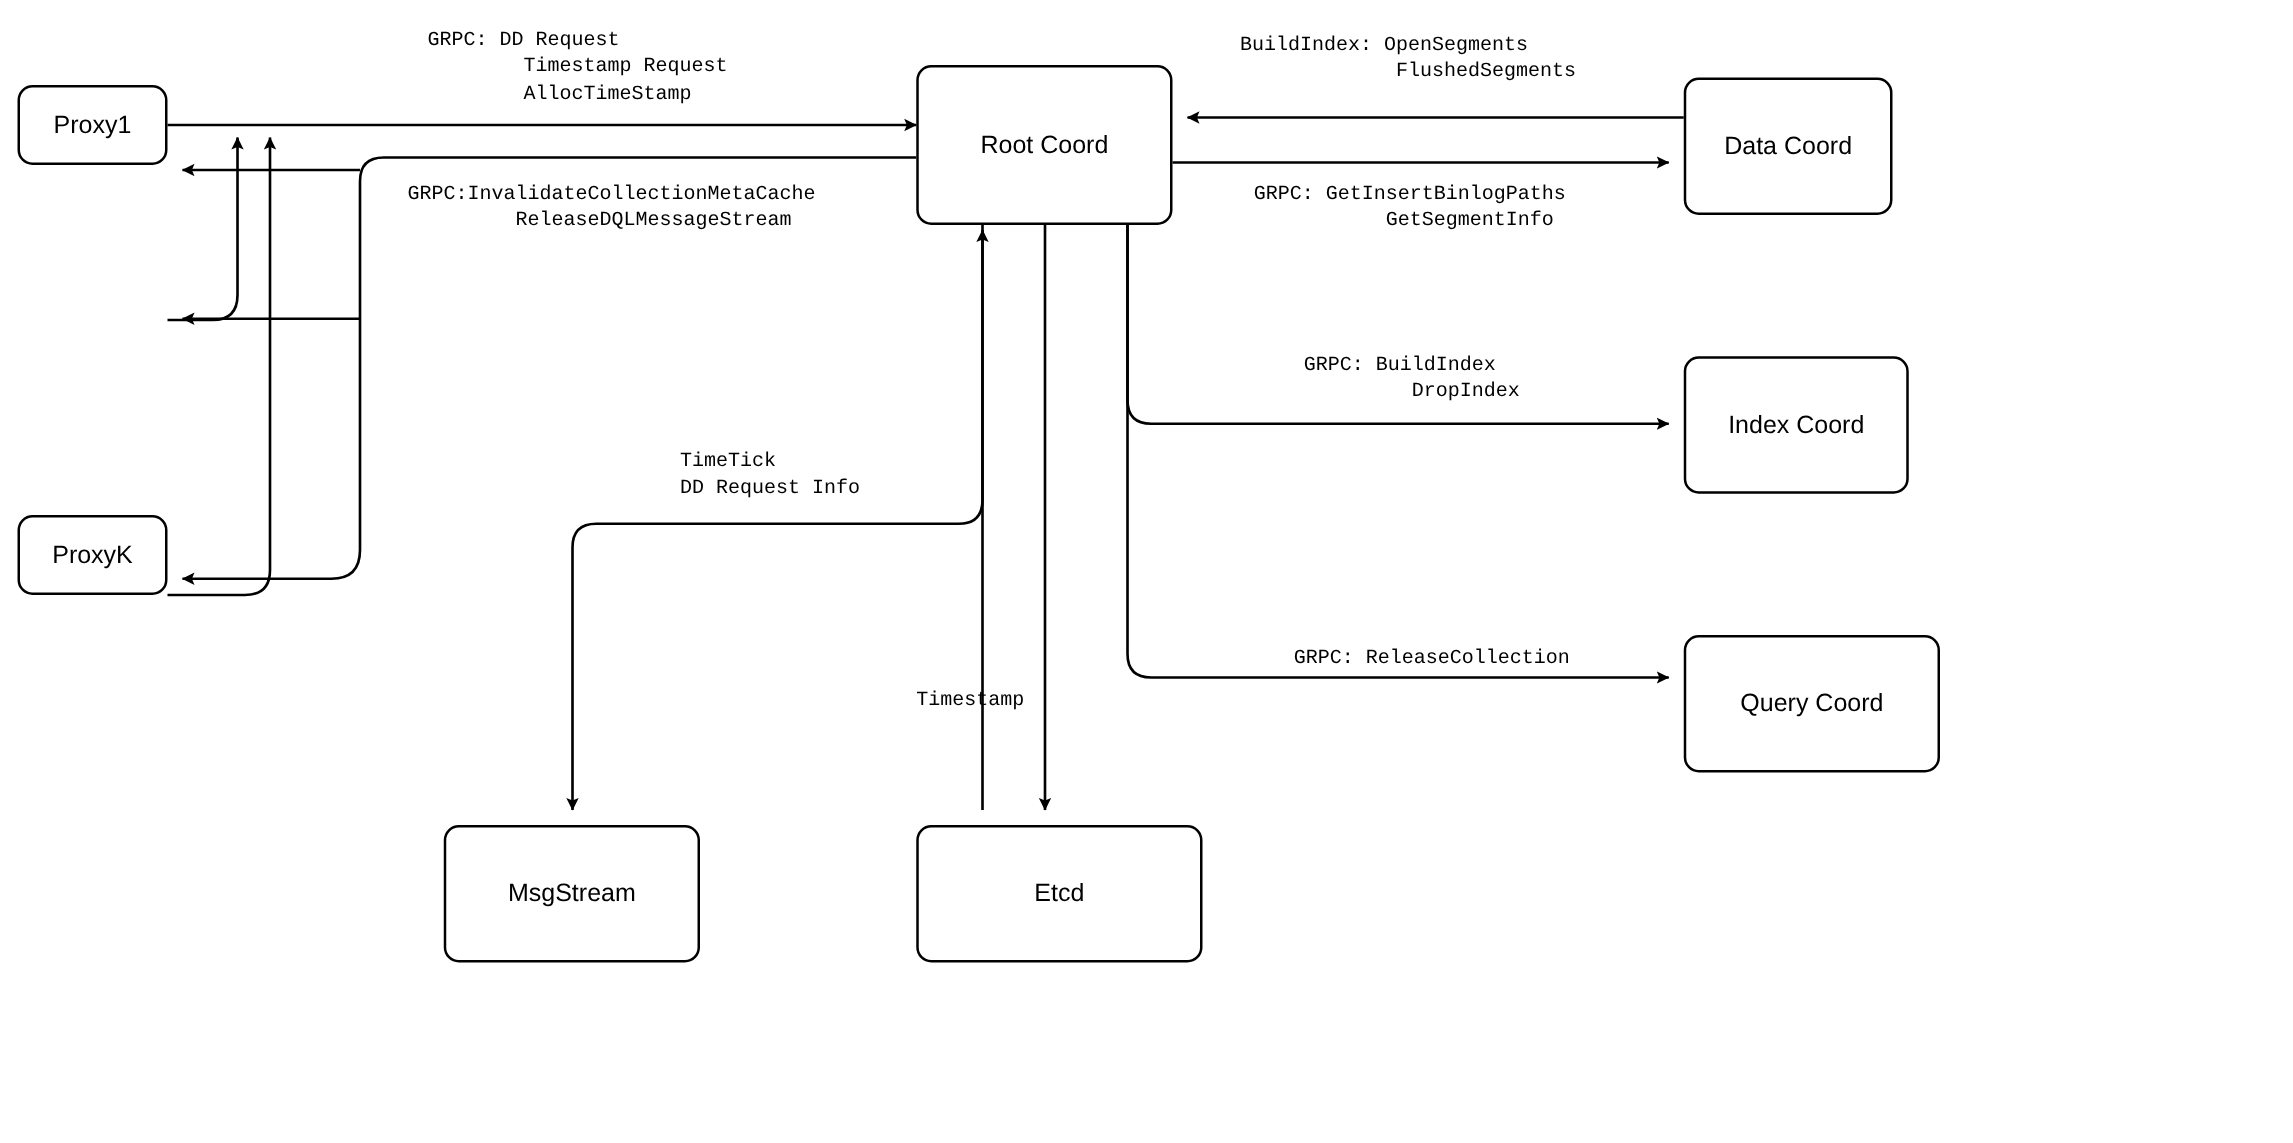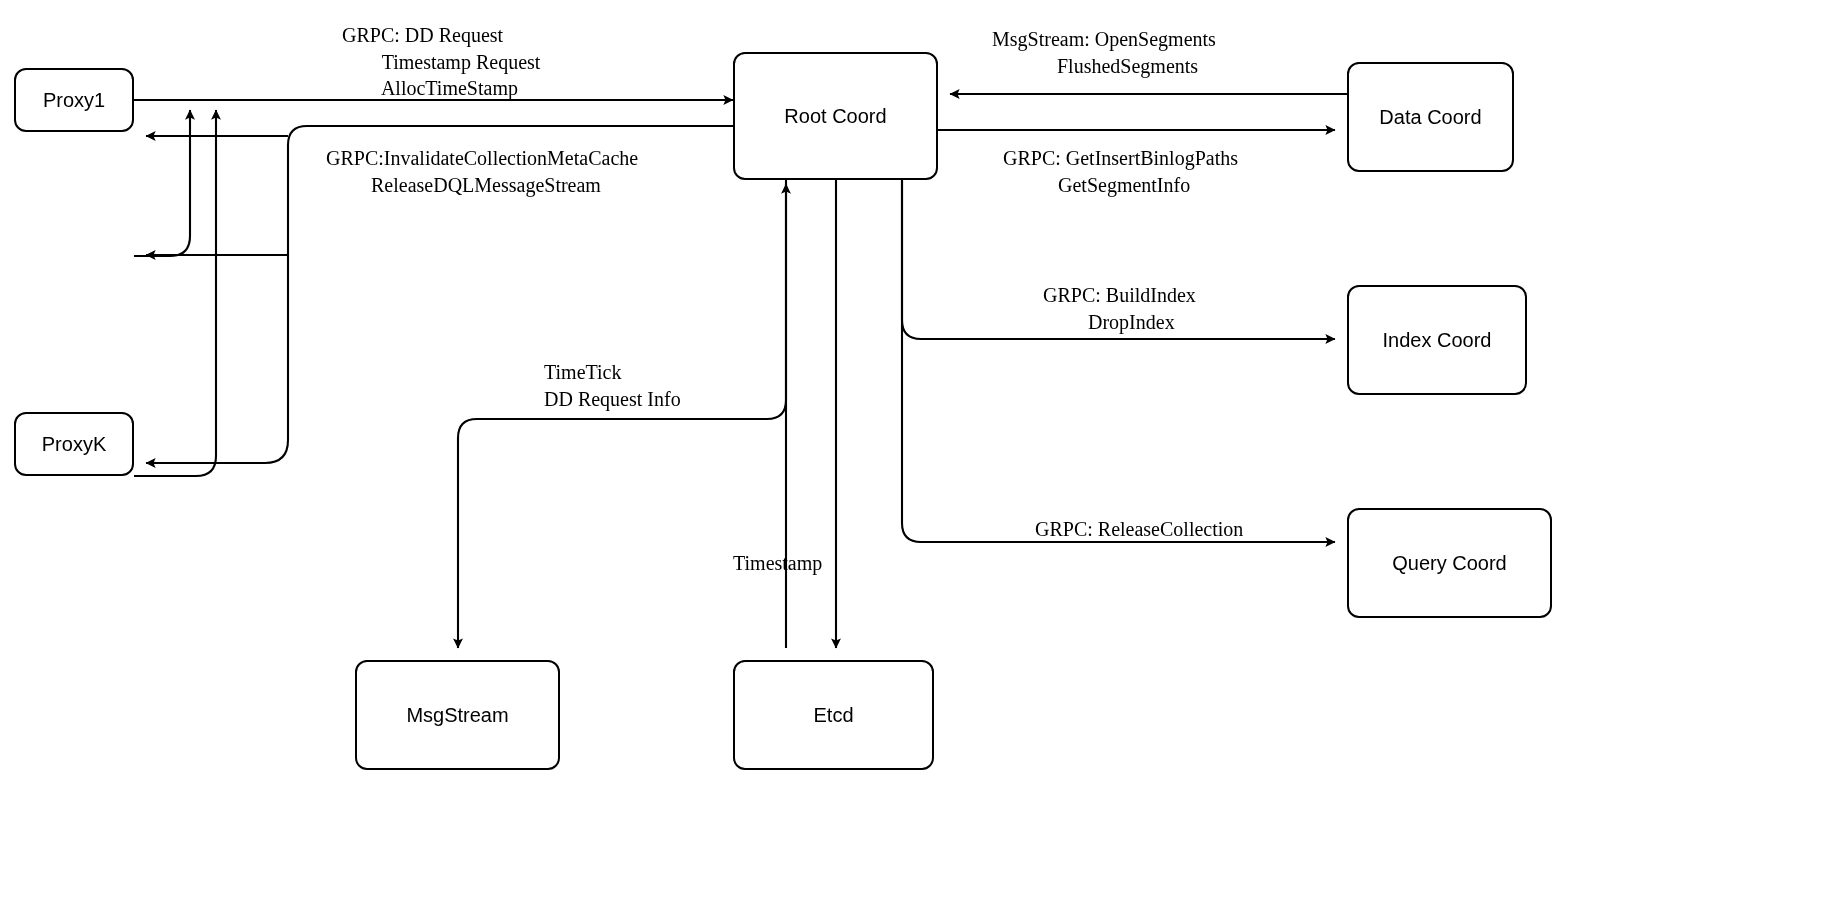--- a/index.html
+++ b/index.html
@@ -34,23 +34,23 @@
     justify-content: center;
     font-size: 20px;
     color: #000000;
     font-family: "Liberation Sans", sans-serif;
     line-height: 1.2;
     text-align: center;
     z-index: 5;
   }
   .edge-label {
     position: absolute;
-    font-size: 20px;
+    font-size: 16px;
     color: #000000;
-    font-family: Liberation Serif, serif;
+    font-family: Liberation Mono, monospace;
     line-height: 1.33;
     white-space: pre;
     z-index: 6;
     background: transparent;
   }
   .lbl-left   { text-align: left; }
 </style>
 </head>
 <body>
 
@@ -118,32 +118,32 @@
   </div>
 
   <div class="node-box" style="left:1347px; top:508px; width:205px; height:110px;">
     <span>Query Coord</span>
   </div>
 
   <div class="node-box" style="left:355px; top:660px; width:205px; height:110px;">
     <span>MsgStream</span>
   </div>
 
-  <div class="node-box" style="left:733px; top:660px; width:201px; height:110px;text-align:center;">
+  <div class="node-box" style="left:733px; top:660px; width:229px; height:110px;text-align:center;">
     <span>Etcd</span>
   </div>
 
   <div class="edge-label lbl-left" style="left:342px; top:22px;"><span>GRPC: DD Request
         Timestamp Request
         AllocTimeStamp</span></div>
 
   <div class="edge-label lbl-left" style="left:326px; top:145px;"><span>GRPC:InvalidateCollectionMetaCache
          ReleaseDQLMessageStream</span></div>
 
-  <div class="edge-label lbl-left" style="left:992px; top:26px;"><span>MsgStream: OpenSegments
+  <div class="edge-label lbl-left" style="left:992px; top:26px;"><span>BuildIndex: OpenSegments
              FlushedSegments</span></div>
 
   <div class="edge-label lbl-left" style="left:1003px; top:145px;"><span>GRPC: GetInsertBinlogPaths
            GetSegmentInfo</span></div>
 
   <div class="edge-label lbl-left" style="left:1043px; top:282px;"><span>GRPC: BuildIndex
          DropIndex</span></div>
 
   <div class="edge-label lbl-left" style="left:1035px; top:516px;"><span>GRPC: ReleaseCollection</span></div>
 

